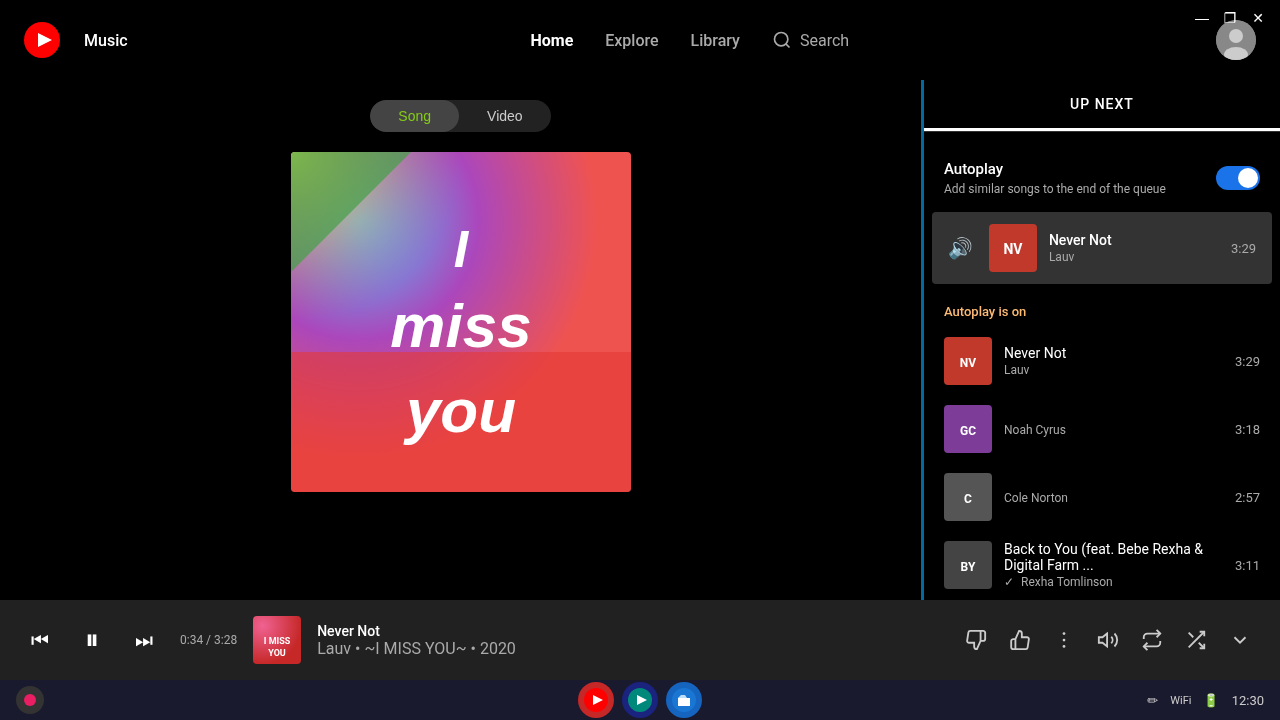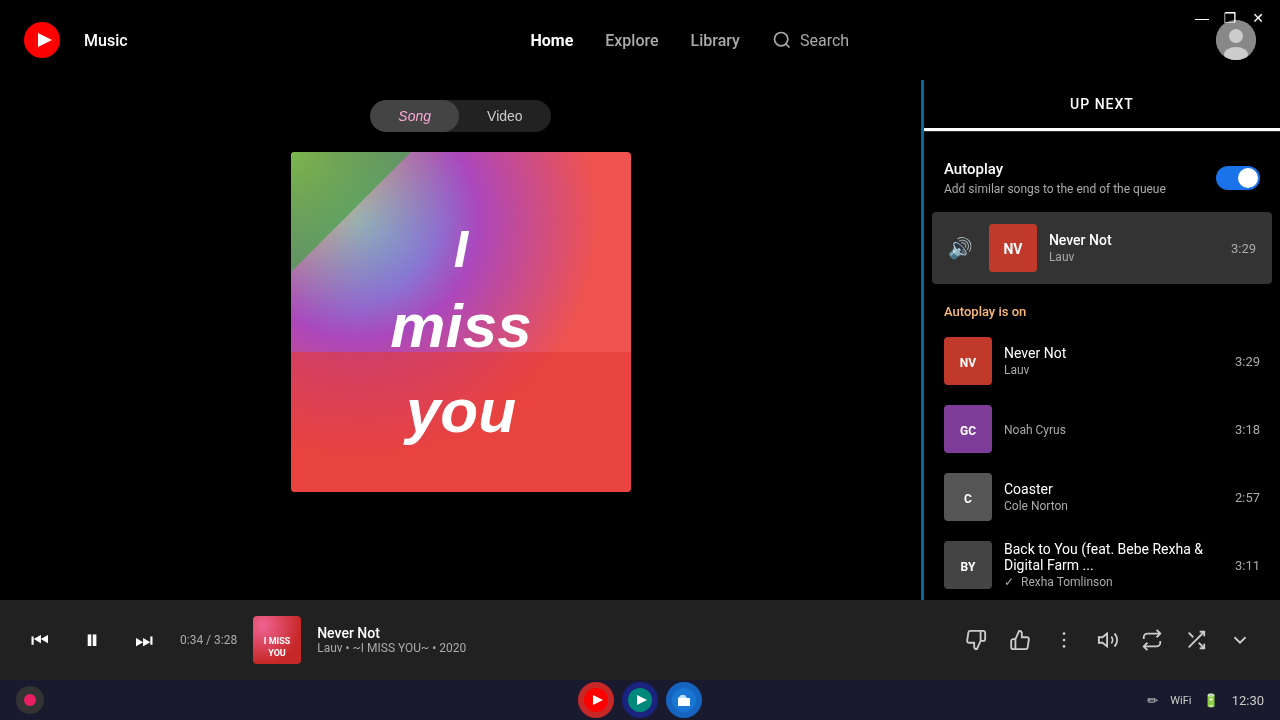--- a/index.html
+++ b/index.html
@@ -123,22 +123,21 @@
       padding: 8px 28px;
       border: none;
       background: transparent;
       color: #ccc;
       font-size: 14px;
       cursor: pointer;
       border-radius: 20px;
     }
     .toggle-btn.active {
       background: #444;
-      color: #f9a8d4;
-      font-style: italic;
+      color: #84cc16;
     }
 
     .album-art {
       width: 340px;
       height: 340px;
       border-radius: 4px;
       overflow: hidden;
       position: relative;
     }
 
@@ -358,21 +357,21 @@
     }
     .now-playing-info {
       min-width: 0;
     }
     .now-playing-title {
       font-size: 14px;
       font-weight: 500;
       color: #fff;
     }
     .now-playing-meta {
-      font-size: 12px;
+      font-size: 16px;
       color: #aaa;
     }
 
     .player-actions {
       display: flex;
       align-items: center;
       gap: 12px;
       margin-left: auto;
     }
     .action-btn {
@@ -587,21 +586,20 @@
       </div>
 
       <div class="queue-item">
         <div class="queue-thumb">
           <svg width="48" height="48" viewBox="0 0 48 48">
             <rect width="48" height="48" fill="#555"></rect>
             <text x="24" y="30" text-anchor="middle" fill="white" font-size="12" font-weight="bold">C</text>
           </svg>
         </div>
         <div class="queue-info">
-          <div class="queue-title">Coaster</div>
           <div class="queue-artist">Cole Norton</div>
         </div>
         <div class="queue-duration">2:57</div>
       </div>
 
       <div class="queue-item">
         <div class="queue-thumb">
           <svg width="48" height="48" viewBox="0 0 48 48">
             <rect width="48" height="48" fill="#444"></rect>
             <text x="24" y="30" text-anchor="middle" fill="white" font-size="12" font-weight="bold">BY</text>

